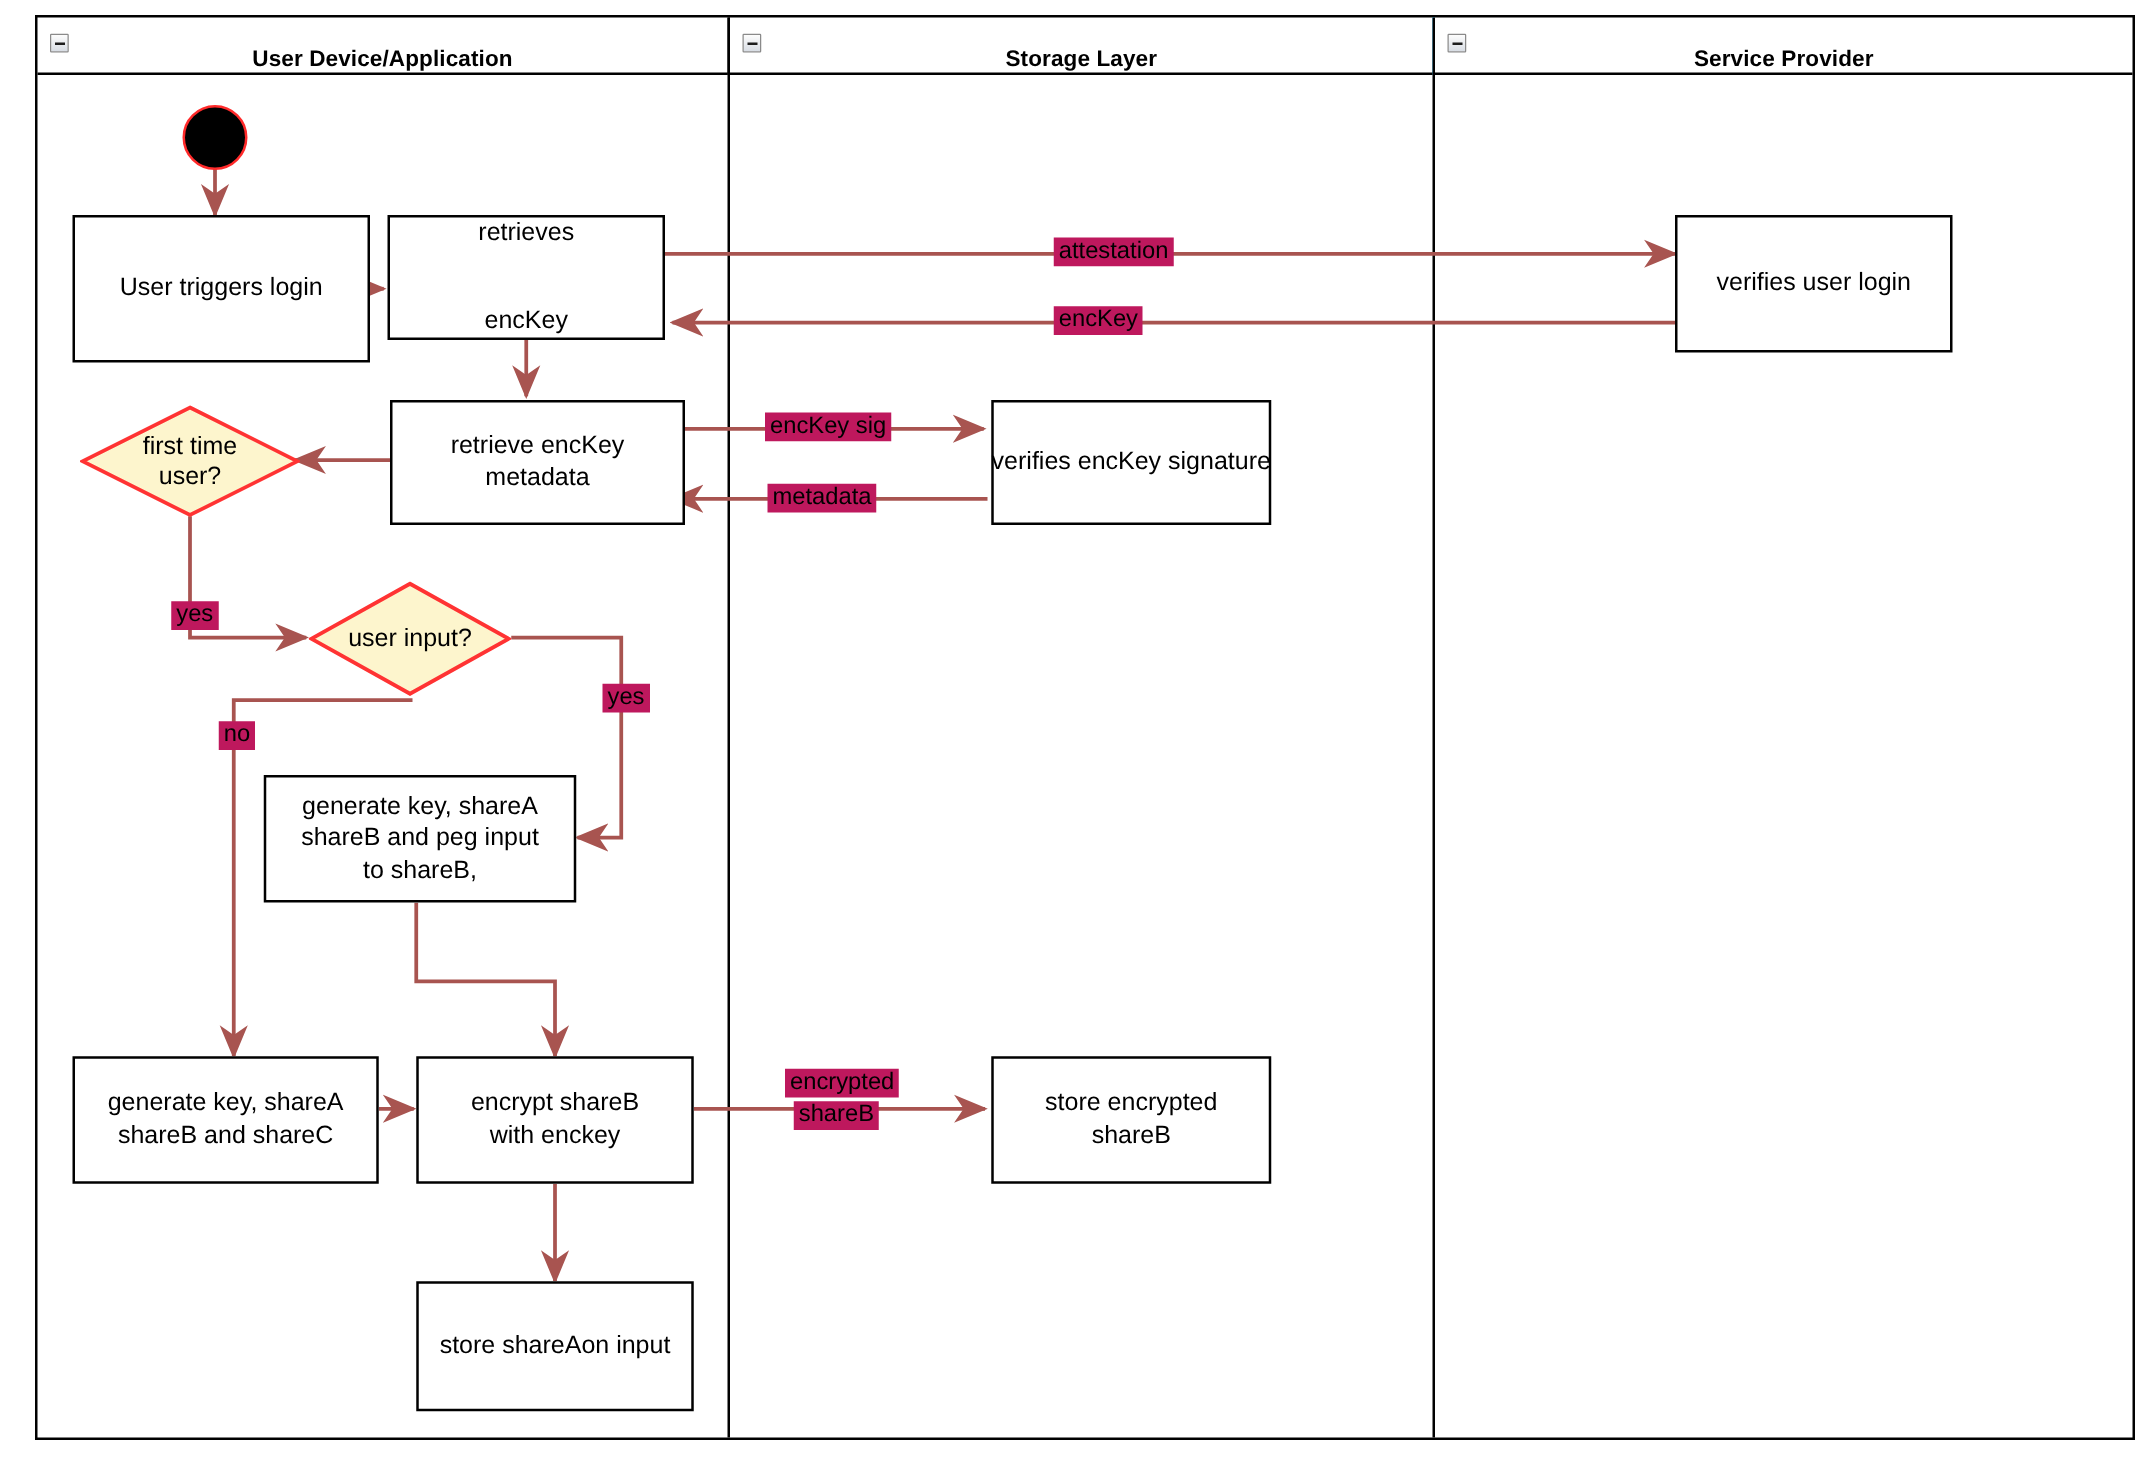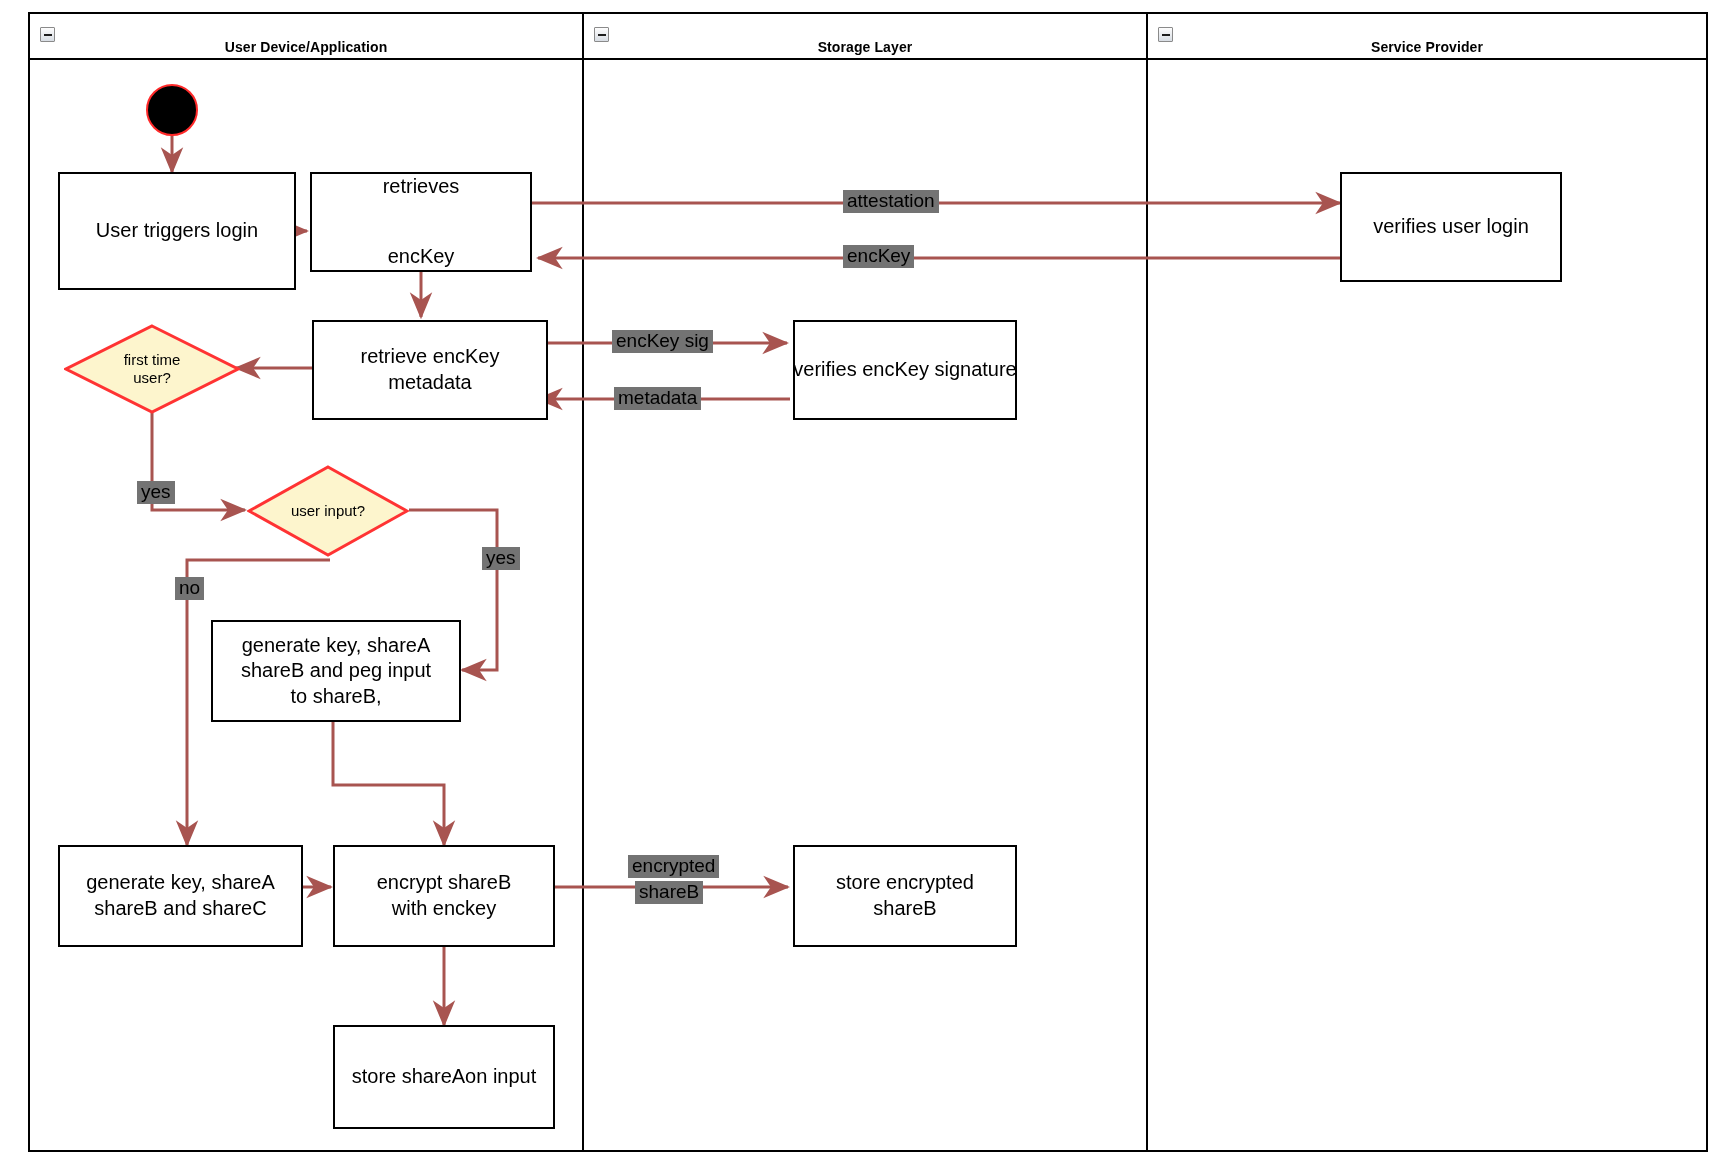--- a/index.html
+++ b/index.html
@@ -37,21 +37,21 @@
     position: absolute;
     top: 0;
     height: 46px;
     box-sizing: border-box;
     border-bottom: 2px solid #000000;
     display: flex;
     align-items: center;
     justify-content: center;
   }
   .lane-title {
-    font-size: 14px;
+    font-size: 18px;
     font-weight: bold;
     color: #000000;
     letter-spacing: 0.1px;
     text-align: center;
     white-space: nowrap;
     margin-top: 22px;
   }
   .collapse-icon {
     position: absolute;
     left: 10px;
@@ -108,39 +108,39 @@
     position: absolute;
     inset: 0;
   }
   .diamond .dlabel {
     position: absolute;
     inset: 0;
     display: flex;
     align-items: center;
     justify-content: center;
     text-align: center;
-    font-size: 15px;
+    font-size: 20px;
     line-height: 1.2;
     color: #000000;
     white-space: nowrap;
   }
 
   
   .edge-layer {
     position: absolute;
     left: 0; top: 0;
     width: 1720px;
     height: 1170px;
     pointer-events: none;
   }
   .edge-label {
     position: absolute;
     font-size: 19px;
     color: #000000;
-    background: #737373;
+    background: #be185d;
     padding: 0 4px;
     white-space: nowrap;
     line-height: 1.2;
     text-align: center;
   }
 </style>
 </head>
 <body>
 
 <div id="canvas">

